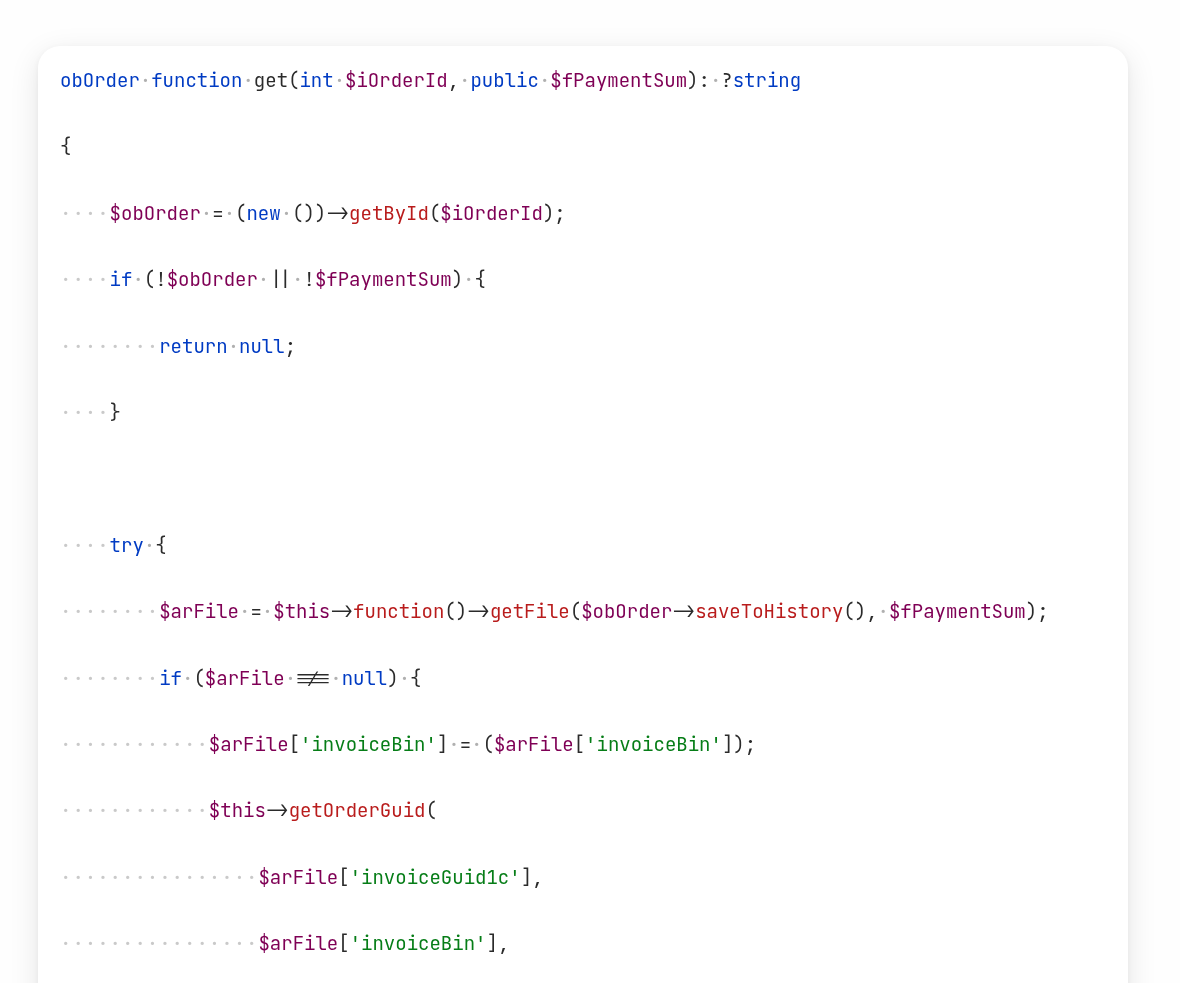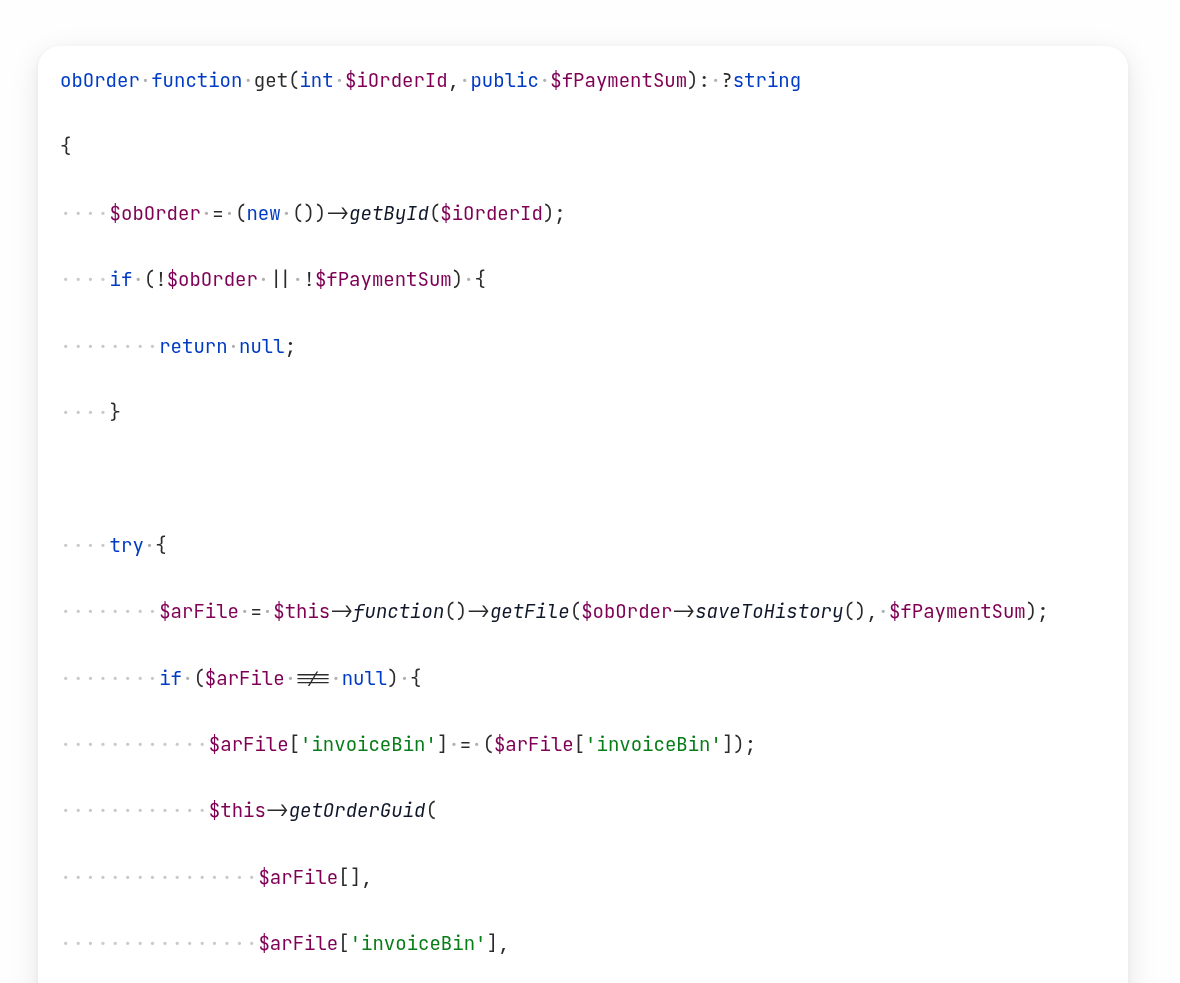--- a/index.html
+++ b/index.html
@@ -22,21 +22,21 @@
     box-shadow: 0 8px 30px rgba(0,0,0,0.10), 0 2px 6px rgba(0,0,0,0.05);
     font-family: "JetBrains Mono","Fira Code",Menlo,Consolas,monospace;
     font-size: 19px;
     line-height: 33.2px;
     color: #2b2b2b;
   }
   .line { display:flex; align-items:center; flex-wrap:nowrap; white-space:nowrap; }
   
   .kw     { color:#003bc3; }   
   .fn     { color:#2b2b2b; font-weight:400; } 
-  .call   { color:#0f172a; font-style:italic; }   
+  .call   { color:#b91c1c; }   
   .var    { color:#7f0055; }   
   .str    { color:#067d17; }   
   .punct  { color:#2b2b2b; }
   .ghost  { color:#b0b0b0; }   
   .cls    { color:#2b2b2b; }
   .dots { color:#c9c9c9; letter-spacing:1px; }
 </style>
 </head>
 <body>
 
@@ -185,20 +185,21 @@
         <span class="call">getOrderGuid</span>
         <span class="punct">(</span>
       </span>
 <span class="line">
         <span class="dots">····</span>
         <span class="dots">····</span>
         <span class="dots">····</span>
         <span class="dots">····</span>
         <span class="var">$arFile</span>
         <span class="punct">[</span>
+        <span class="str">'invoiceGuid1c'</span>
         <span class="punct">]</span>
         <span class="punct">,</span>
       </span>
 <span class="line">
         <span class="dots">····</span>
         <span class="dots">····</span>
         <span class="dots">····</span>
         <span class="dots">····</span>
         <span class="var">$arFile</span>
         <span class="punct">[</span>

